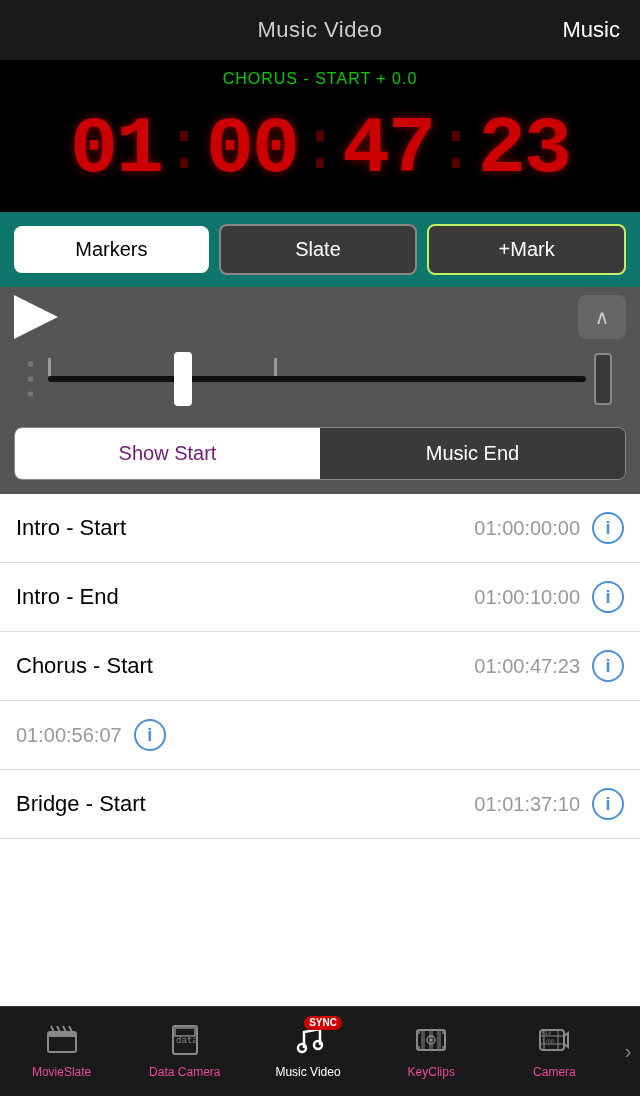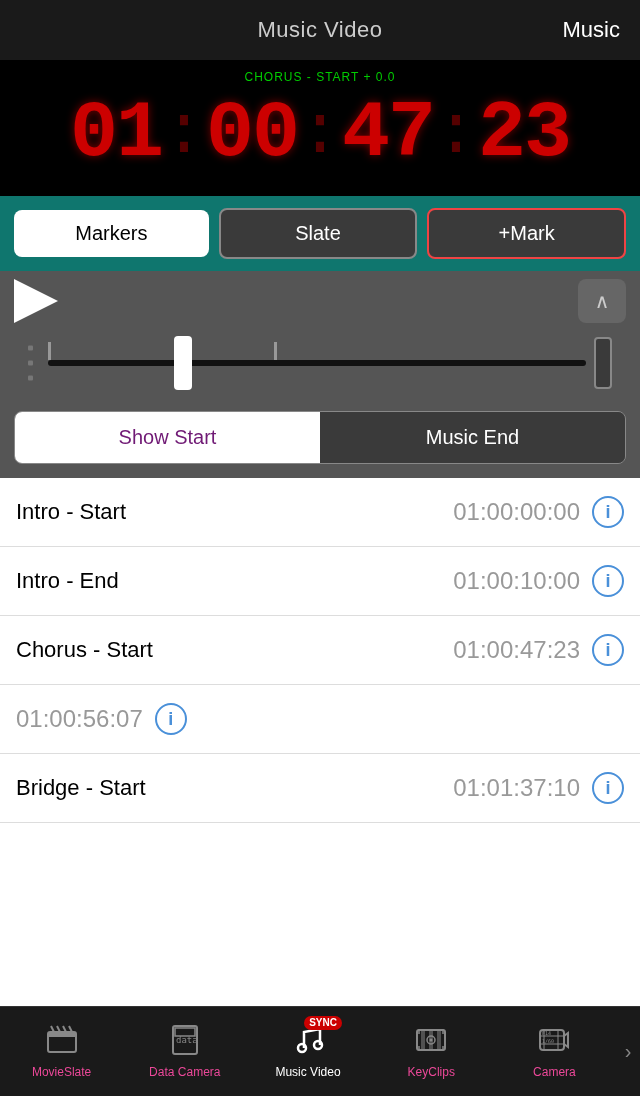--- a/index.html
+++ b/index.html
@@ -37,22 +37,22 @@
     }
 
     
     .timecode-section {
       background: #000;
       padding: 10px 10px 14px 10px;
       text-align: center;
     }
     .timecode-label {
       color: #00cc00;
-      font-size: 12px;
-      margin-bottom: 6px;
+      font-size: 16px;
+      margin-bottom: 18px;
       font-weight: 400;
       letter-spacing: 1px;
     }
 
     
     .controls-row {
       background: #0f766e;
       padding: 12px 14px;
       display: flex;
       gap: 10px;
@@ -76,21 +76,21 @@
       border-radius: 8px;
       padding: 12px 20px;
       font-size: 20px;
       font-weight: 400;
       flex: 1;
       cursor: pointer;
     }
     .btn-mark {
       background: #3a3a3a;
       color: #fff;
-      border: 2px solid #ef4444;
+      border: 2px solid #bef264;
       border-radius: 8px;
       padding: 12px 20px;
       font-size: 20px;
       font-weight: 400;
       flex: 1;
       cursor: pointer;
     }
 
     
     .playback-section {
@@ -179,21 +179,21 @@
       border-bottom: 1px solid #ddd;
     }
     .marker-name {
       flex: 1;
       font-size: 22px;
       color: #000;
       font-weight: 400;
     }
     .marker-time {
       color: #999;
-      font-size: 24px;
+      font-size: 20px;
       margin-right: 12px;
     }
     .marker-info-btn {
       width: 32px;
       height: 32px;
       border-radius: 50%;
       border: 2px solid #4a90d9;
       background: transparent;
       color: #4a90d9;
       font-size: 18px;

